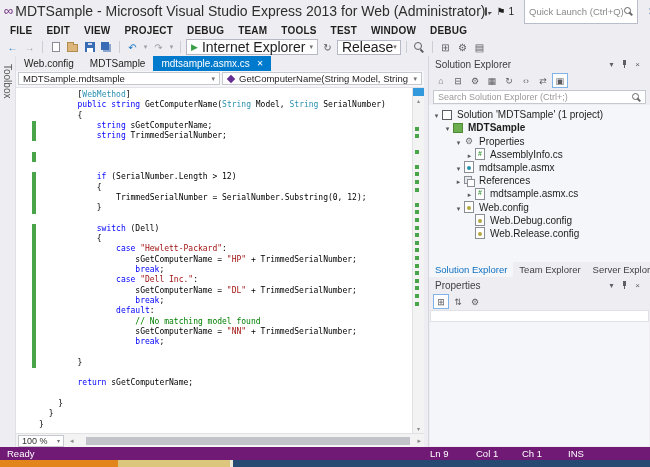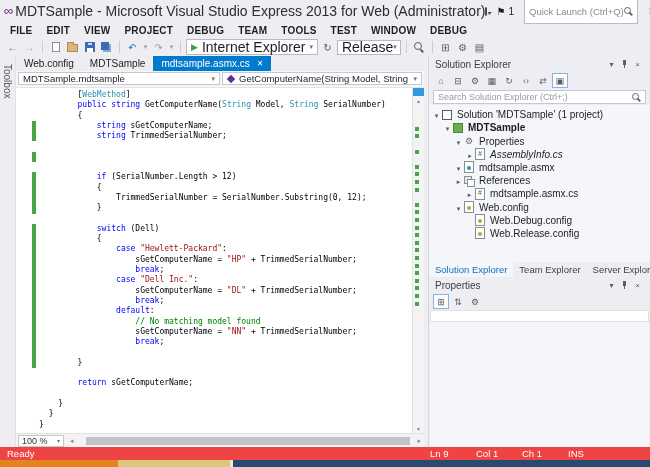--- a/index.html
+++ b/index.html
@@ -131,21 +131,21 @@
 
   .dock-tabs { height:15px; display:flex; background:#eeeef2; align-items:stretch; }
   .dktab { padding:0 6px; font-size:9.5px; display:flex; align-items:center; color:#434346; white-space:nowrap; }
   .dktab.active { background:#f5f6f9; color:#0e70c0; }
 
   .props-toolbar { height:17px; display:flex; align-items:center; gap:1px; padding:0 4px; }
   .props-grid-header { height:12px; background:#fff; border:1px solid #e0e1e6; margin:0 1px; }
   .props-body { flex:1; background:#f5f6f9; margin:0 1px 1px 1px; }
 
   
-  .statusbar { height:13px; background:#ef4444; color:#fff; display:flex; align-items:center; font-size:9.5px; }
+  .statusbar { height:13px; background:#701a75; color:#fff; display:flex; align-items:center; font-size:9.5px; }
   .sb-ready { padding-left:7px; }
   .sb-spacer { flex:1; }
   .sb-group { display:flex; margin-right:56px; }
   .sb-item { width:46px; }
   .sb-item:last-child { width:26px; }
 
   
   .sliver { height:7px; display:flex; }
   .sl-a { width:118px; background:#e2861b; }
   .sl-b { width:112px; background:#dbc67c; }
@@ -511,21 +511,21 @@
           <div class="trow bold" style="padding-left: 14px;">
             <span class="tarrow">▾</span>
             <span class="ti ti-project"></span>
             <span class="tlabel">MDTSample</span>
           </div>
           <div class="trow" style="padding-left: 25px;">
             <span class="tarrow">▾</span>
             <span class="ti ti-properties">⚙</span>
             <span class="tlabel">Properties</span>
           </div>
-          <div class="trow" style="padding-left: 36px; font-style: italic;">
+          <div class="trow" style="padding-left: 36px;">
             <span class="tarrow">▸</span>
             <span class="ti ti-cs"></span>
             <span class="tlabel">AssemblyInfo.cs</span>
           </div>
           <div class="trow" style="padding-left: 25px;">
             <span class="tarrow">▾</span>
             <span class="ti ti-asmx"></span>
             <span class="tlabel">mdtsample.asmx</span>
           </div>
           <div class="trow" style="padding-left: 25px;">

